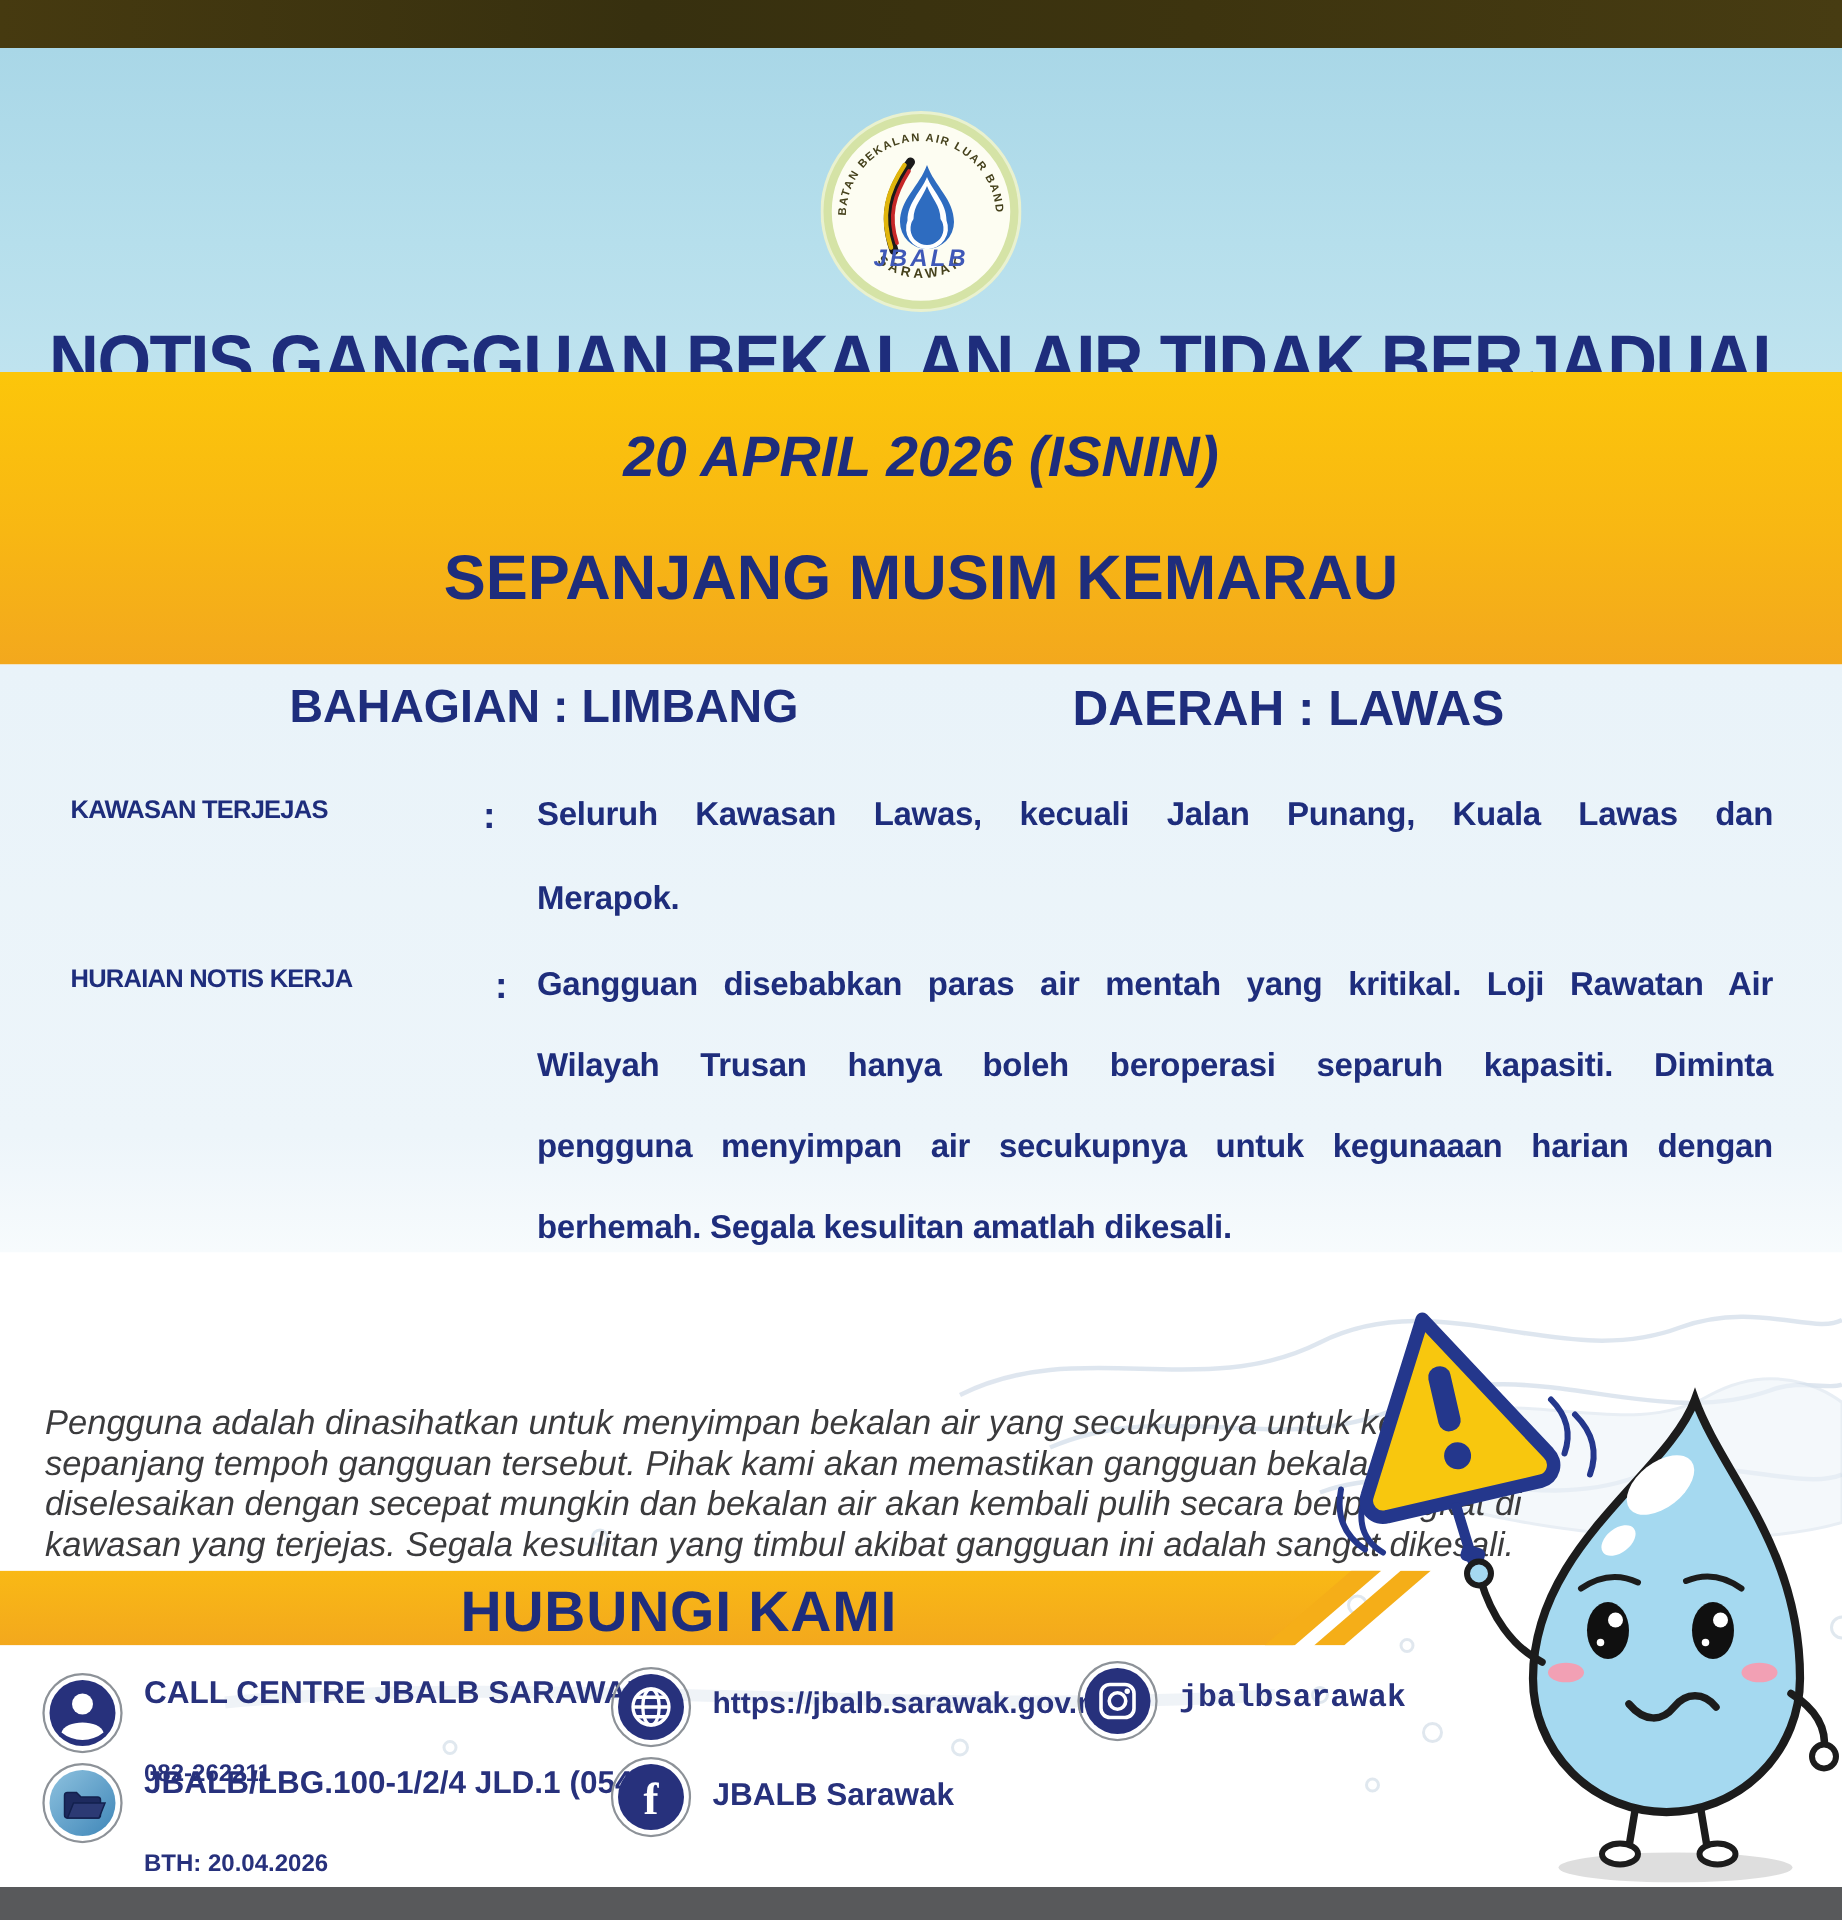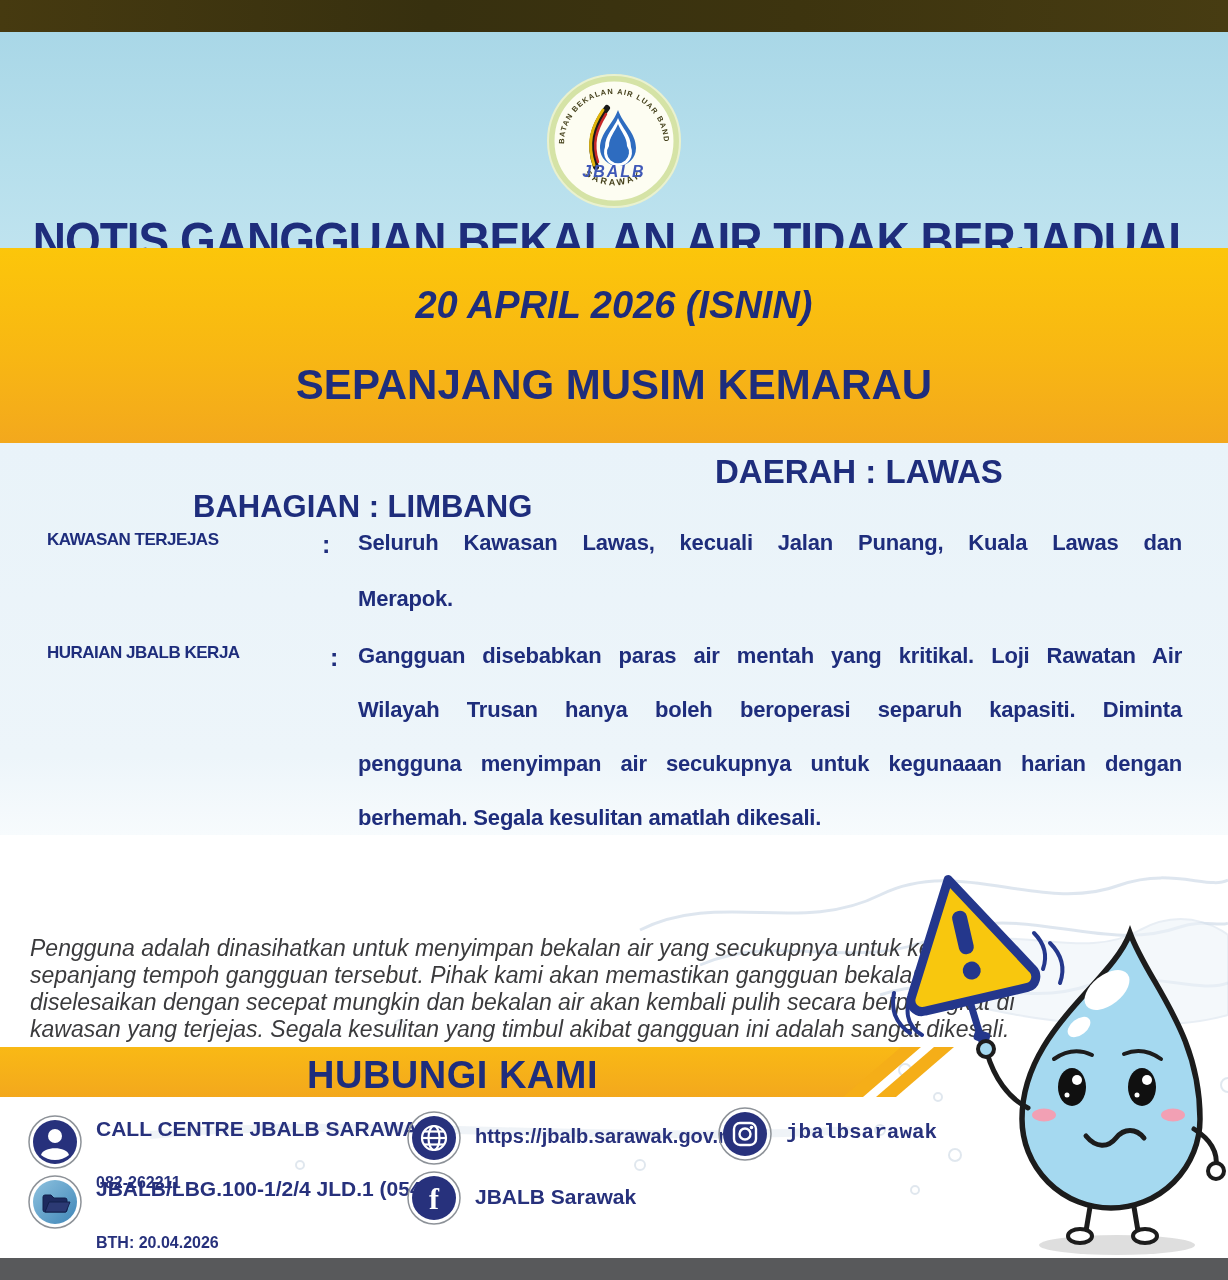--- a/index.html
+++ b/index.html
@@ -24,21 +24,21 @@
   .date-banner{left:0;top:248px;width:1228px;height:195px;
     background:linear-gradient(180deg,#fcc60a 0%,#f8b713 55%,#f3a81d 100%);}
   .date-line1{left:0;top:36px;width:100%;text-align:center;color:#1e2d7c;
     font-size:38px;font-weight:bold;letter-spacing:0px;font-style:italic;}
   .date-line2{left:0;top:98px;width:100%;text-align:center;color:#1e2d7c;
     font-size:42px;font-weight:bold;margin-top:15px;}
 
   
   .info-section{left:0;top:443px;width:1228px;height:392px;
     background:linear-gradient(180deg,#e9f3f9 0%,#edf5fa 80%,#f7fbfd 100%);}
-  .region-bahagian{left:193px;top:10px;color:#1e2d7c;font-size:31px;font-weight:bold;margin-top:36px;}
+  .region-bahagian{left:193px;top:10px;color:#1e2d7c;font-size:31px;font-weight:bold;}
   .region-daerah{left:715px;top:10px;color:#1e2d7c;font-size:33px;font-weight:bold;}
   .detail-label{color:#1e2d7c;font-size:17px;font-weight:bold;letter-spacing:-0.5px;white-space:nowrap;}
   .detail-colon{color:#1e2d7c;font-size:25px;font-weight:bold;}
   .detail-text{width:824px;color:#1e2d7c;font-size:22px;font-weight:bold;letter-spacing:-0.2px;}
   .detail-line{line-height:56px;text-align:justify;text-align-last:justify;}
   .detail-line.last{text-align-last:left;}
   .hur .detail-line{line-height:54px;}
 
   
   .splash-zone{left:0;top:835px;width:1228px;height:423px;background:#ffffff;}
@@ -115,21 +115,21 @@
     <div class="abs region-bahagian">BAHAGIAN : LIMBANG</div>
     <div class="abs region-daerah">DAERAH : LAWAS</div>
 
     <div class="abs detail-label" style="left:47px;top:87px;">KAWASAN TERJEJAS</div>
     <div class="abs detail-colon" style="left:322px;top:87px;">:</div>
     <div class="abs detail-text" style="left:358px;top:72px;">
       <div class="detail-line">Seluruh  Kawasan Lawas, kecuali Jalan Punang, Kuala Lawas dan</div>
       <div class="detail-line last">Merapok.</div>
     </div>
 
-    <div class="abs detail-label" style="left:47px;top:200px;">HURAIAN JBALB KERJA</div>
+    <div class="abs detail-label" style="left:47px;top:200px;">HURAIAN NOTIS KERJA</div>
     <div class="abs detail-colon" style="left:330px;top:200px;">:</div>
     <div class="abs detail-text hur" style="left:358px;top:186px;">
       <div class="detail-line">Gangguan disebabkan paras air mentah yang kritikal. Loji Rawatan Air</div>
       <div class="detail-line">Wilayah Trusan hanya boleh beroperasi separuh kapasiti. Diminta</div>
       <div class="detail-line">pengguna menyimpan air secukupnya untuk kegunaaan harian dengan</div>
       <div class="detail-line last">berhemah. Segala kesulitan amatlah dikesali.</div>
     </div>
   </div>
 
   <div class="abs splash-zone">

